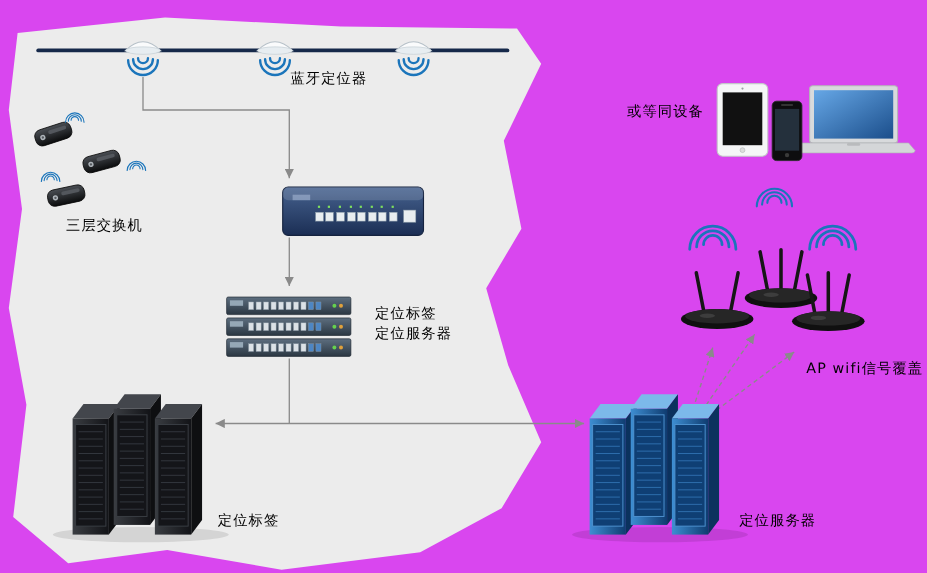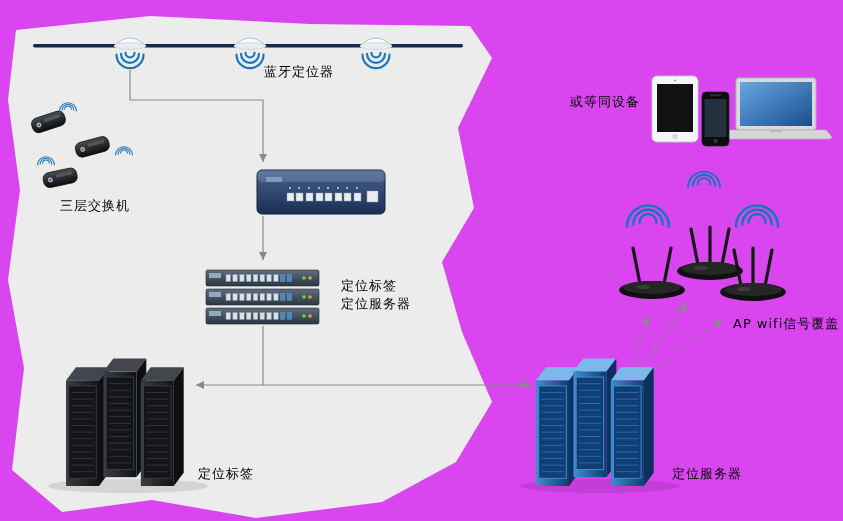--- a/index.html
+++ b/index.html
@@ -231,16 +231,16 @@
 </svg>
 
 <div class="labels">
   <div class="label" style="left:264px;top:64px">蓝牙定位器</div>
   <div class="label" style="left:60px;top:198px">三层交换机</div>
   <div class="label" style="left:341px;top:278px">定位标签</div>
   <div class="label" style="left:341px;top:296px">定位服务器</div>
   <div class="label" style="left:198px;top:466px">定位标签</div>
   <div class="label" style="left:672px;top:466px">定位服务器</div>
   <div class="label" style="left:570px;top:94px">或等同设备</div>
-  <div class="label" style="left:733px;top:316px">AP wifi信号覆盖</div>
+  <div class="label" style="left:733px;top:328px">AP wifi信号覆盖</div>
 </div>
 
 </div>
 
 </body></html>

